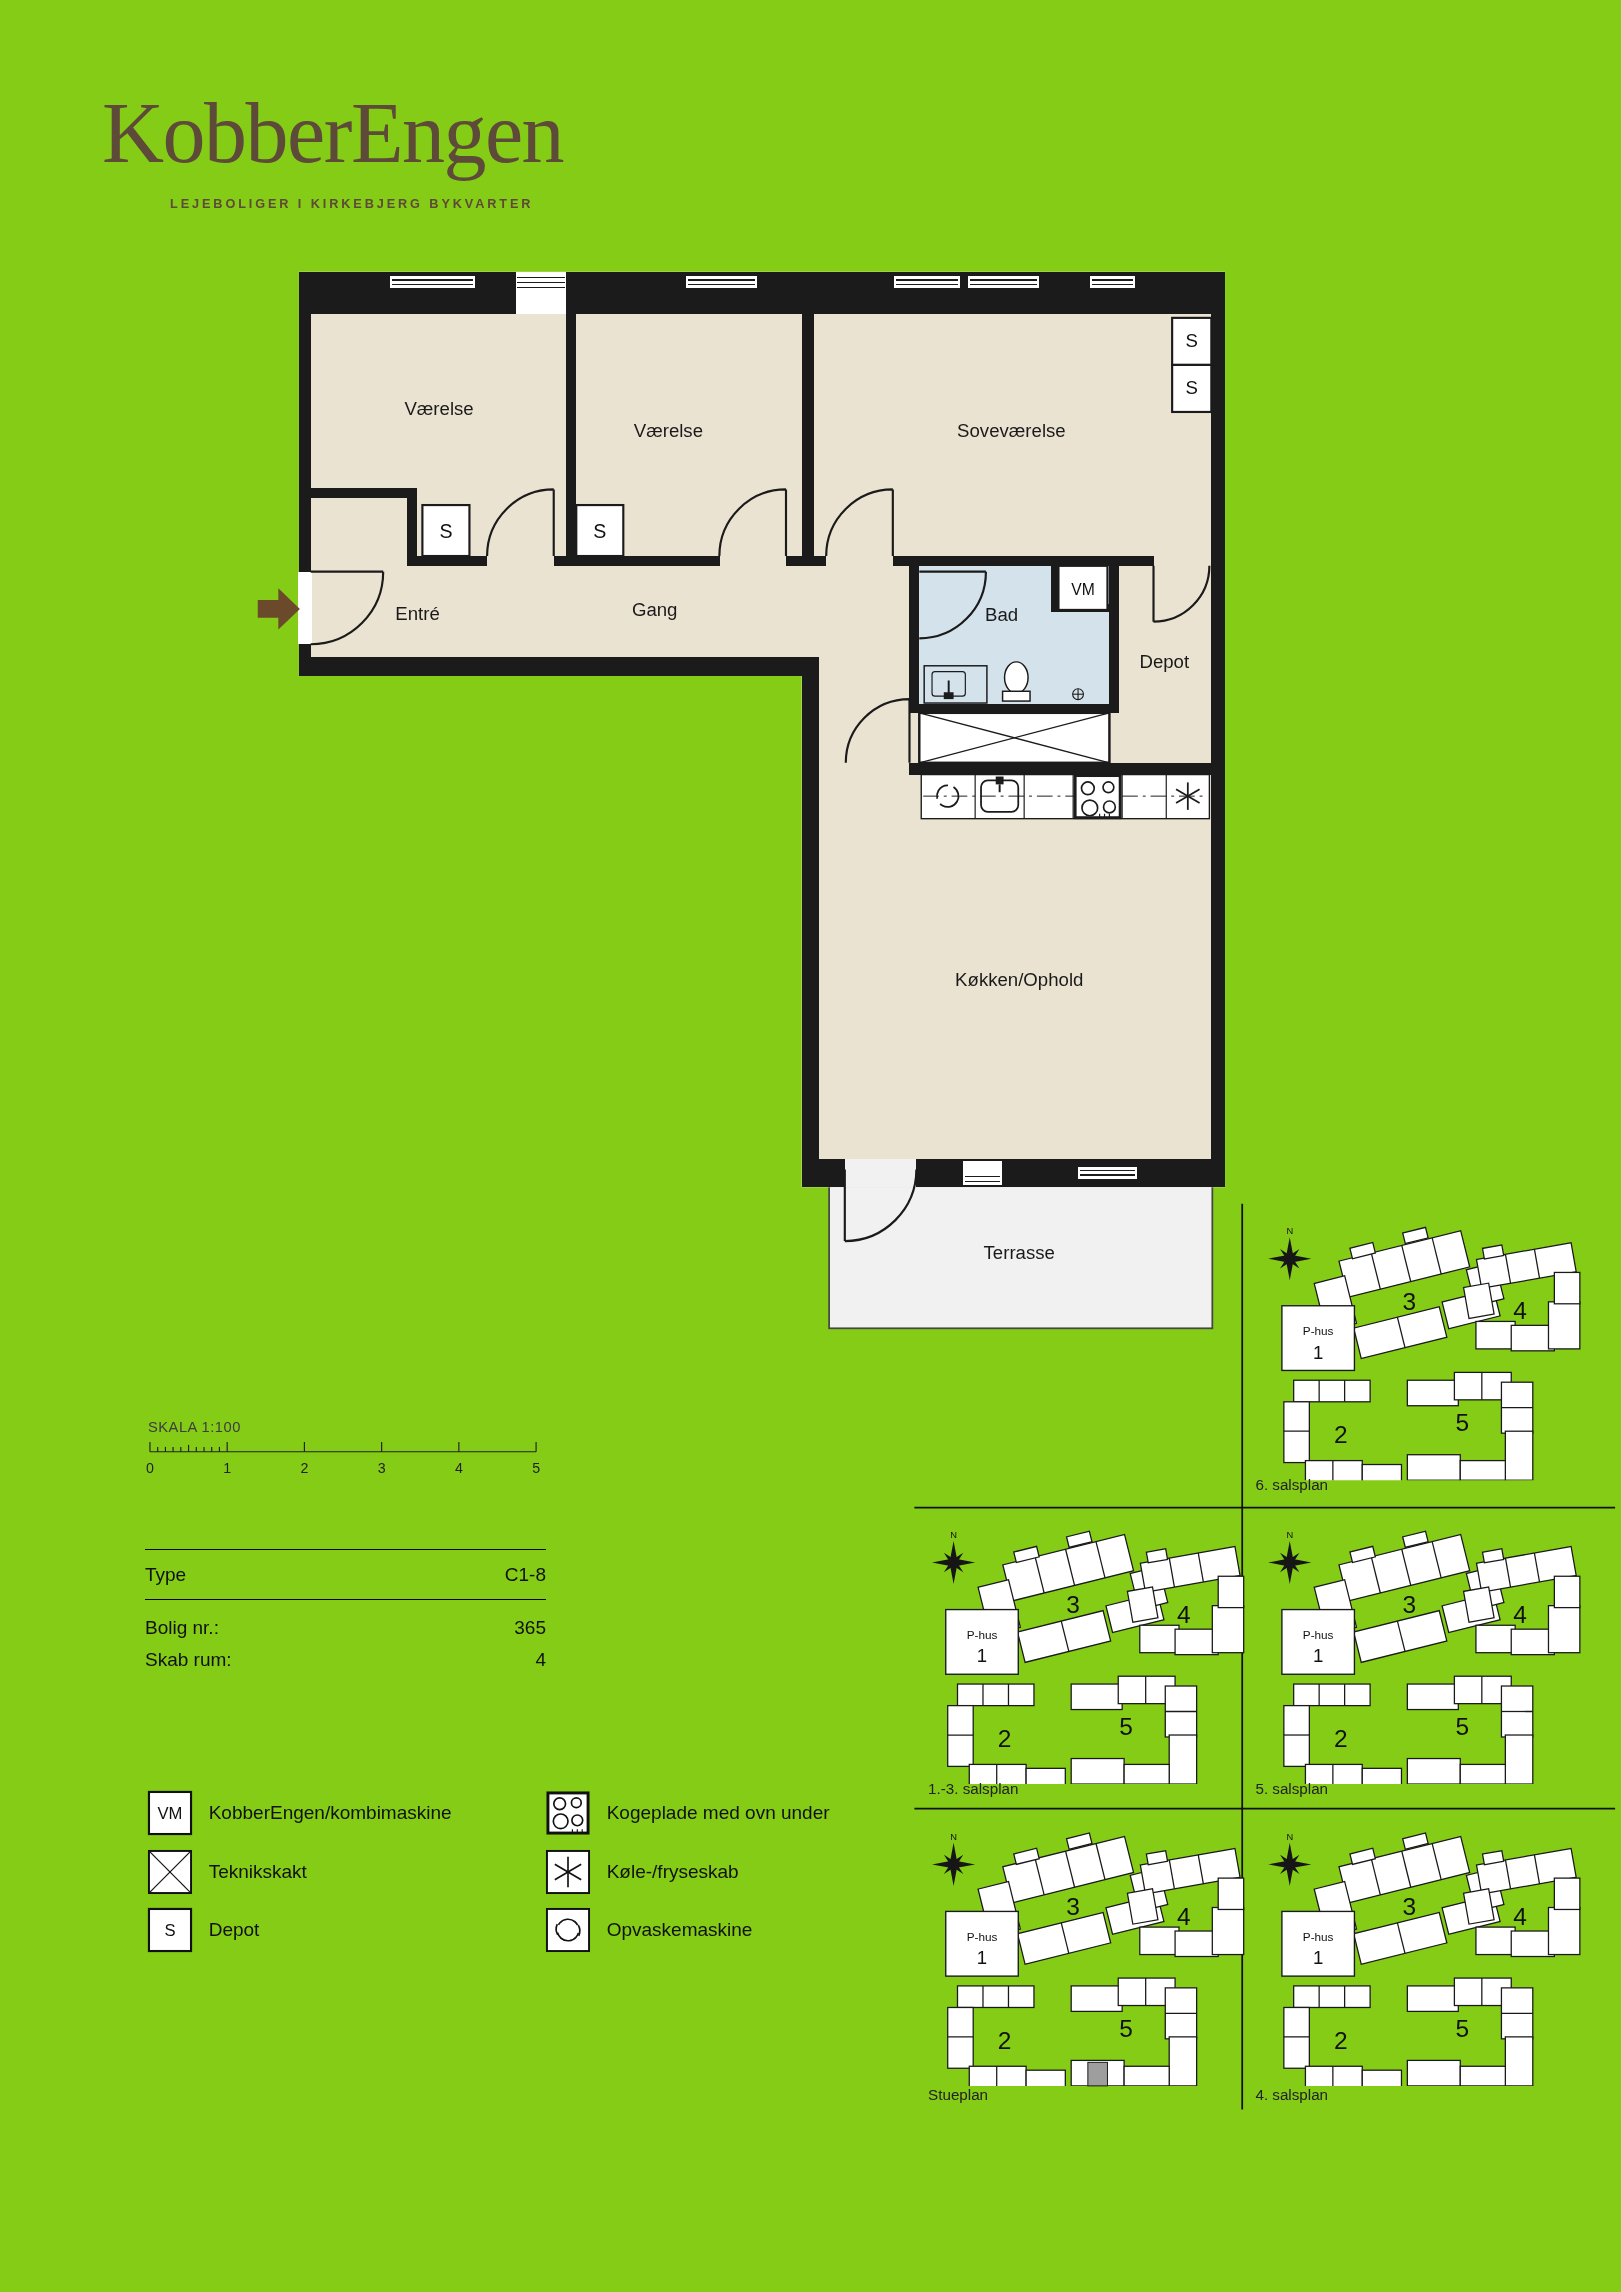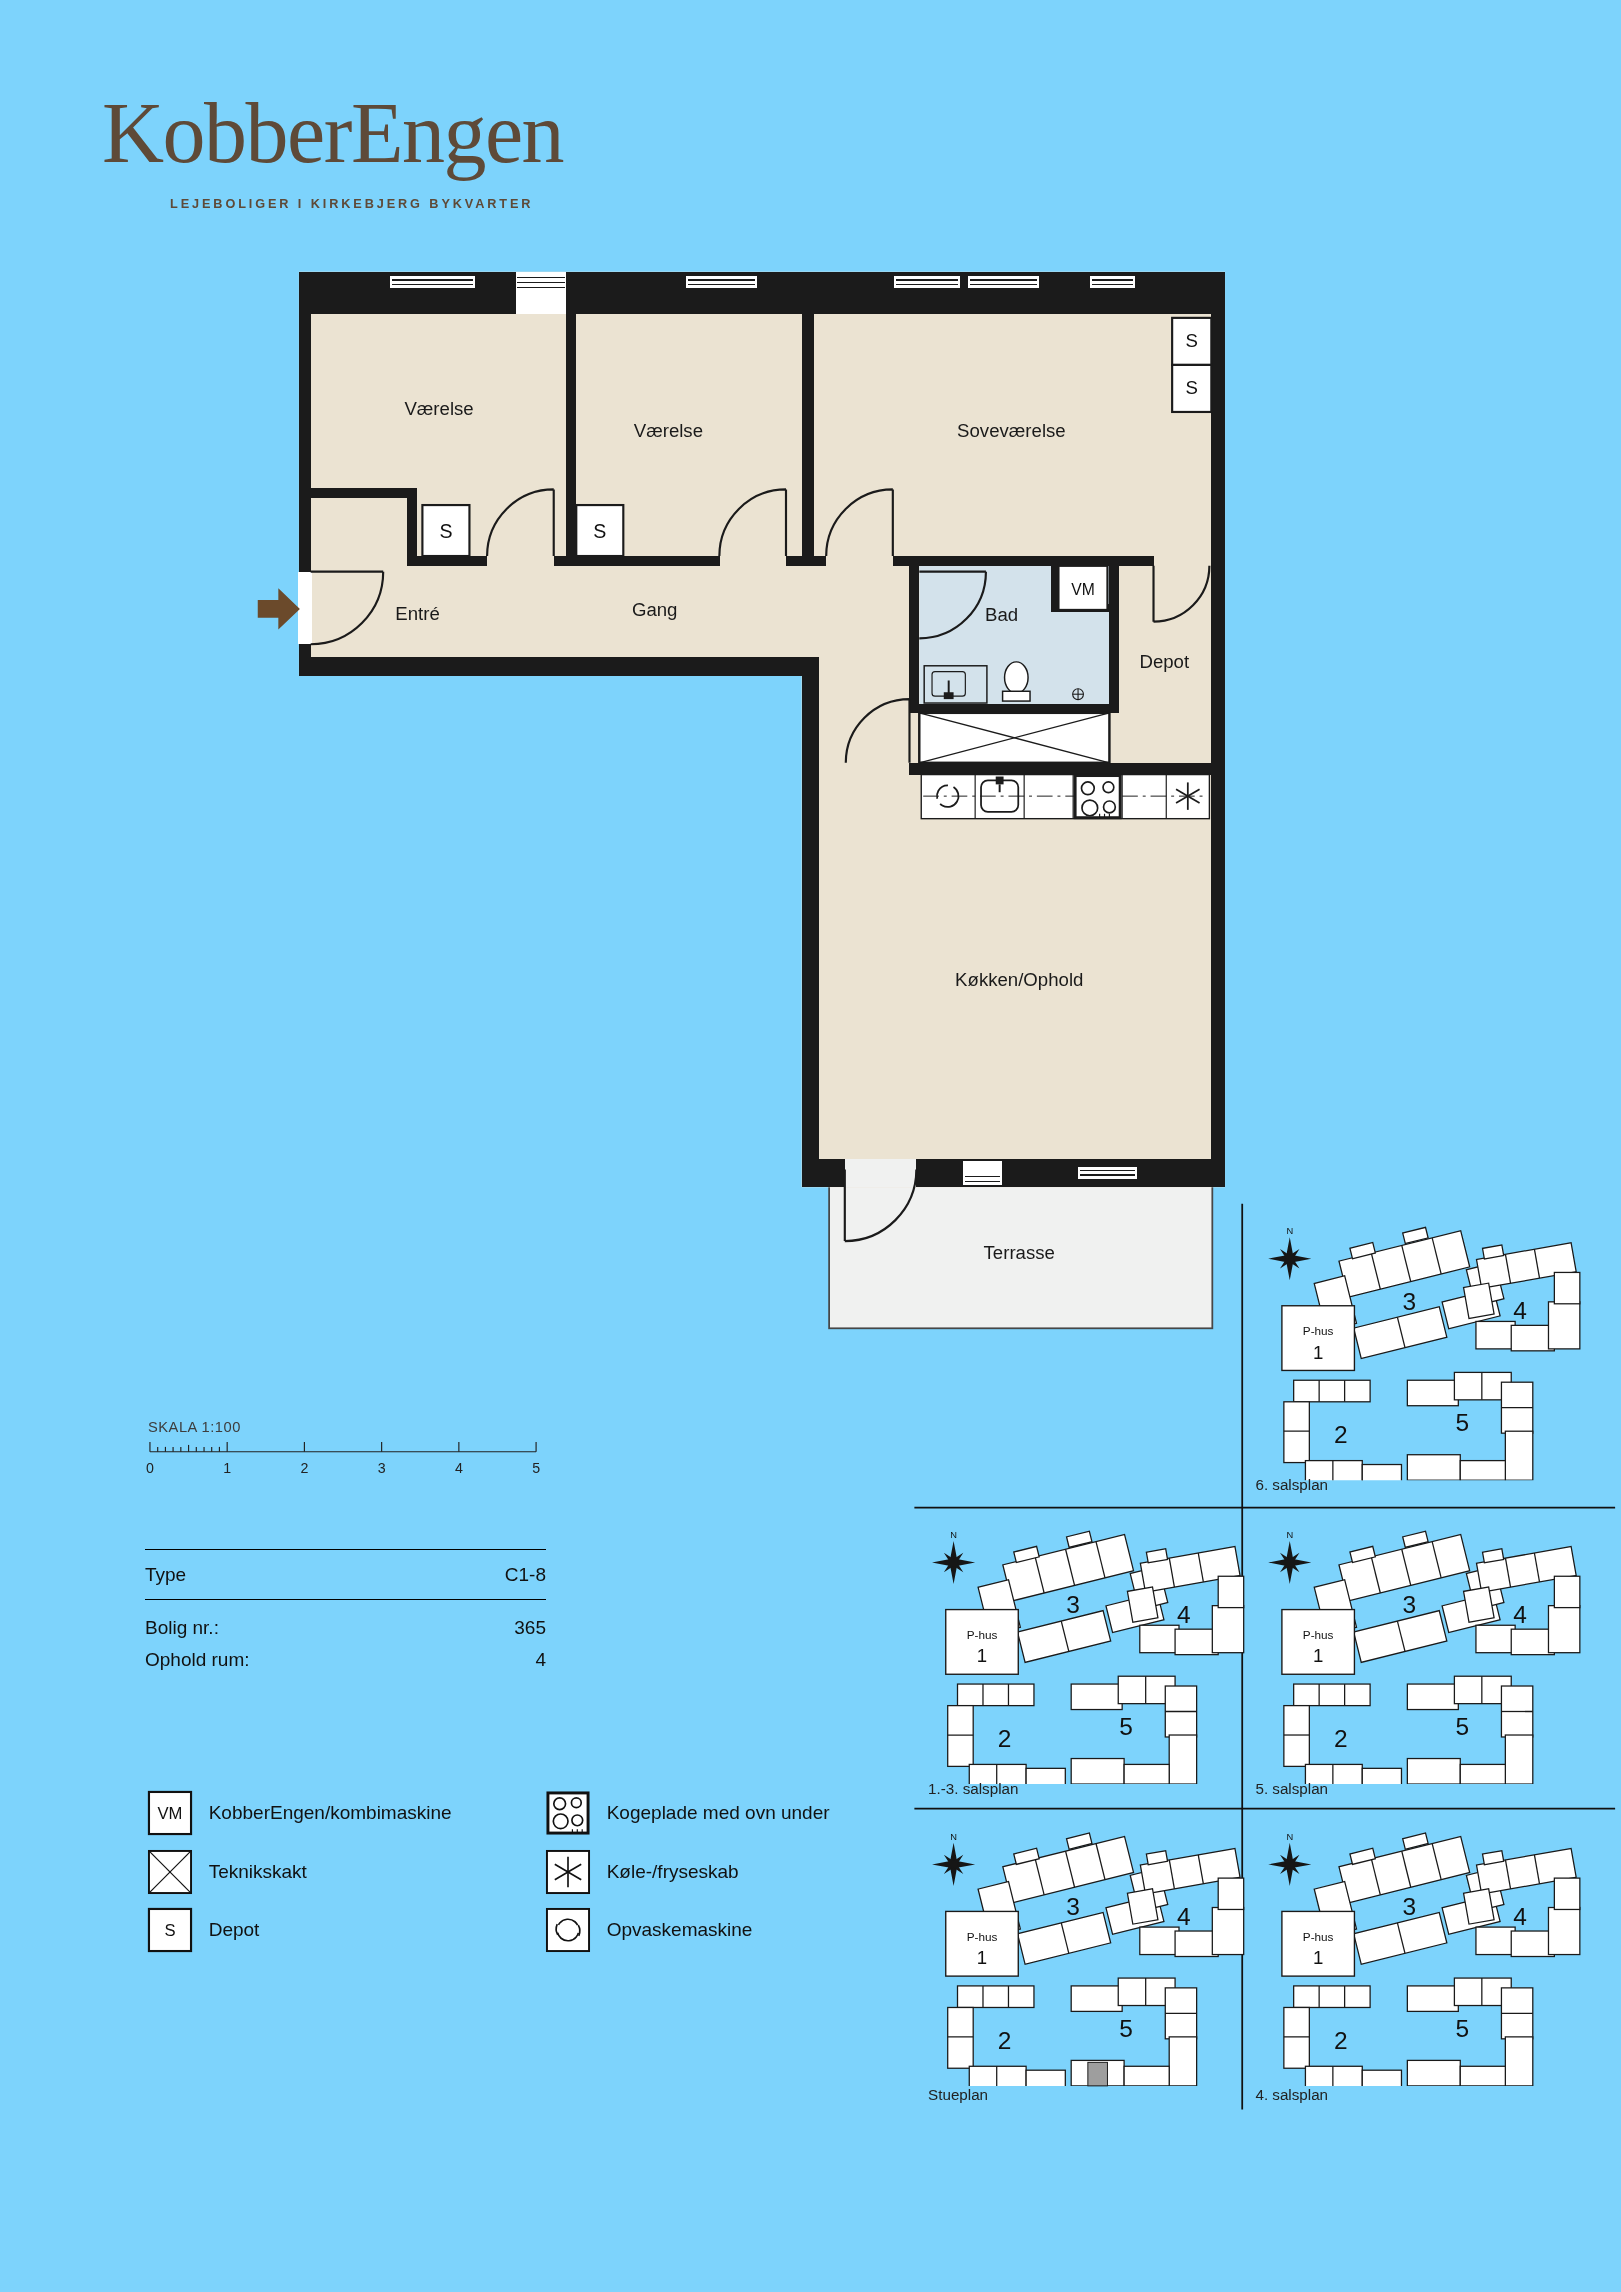--- a/index.html
+++ b/index.html
@@ -1,16 +1,16 @@
 <!DOCTYPE html>
 <html><head>
 <meta charset="utf-8">
 <style>
   html,body{margin:0;padding:0;background:#fff;}
-  .page{position:relative;width:1621px;height:2293px;background:#7dd3fc;overflow:hidden;
+  .page{position:relative;width:1621px;height:2293px;background:#84cc16;overflow:hidden;
         font-family:"Liberation Sans",sans-serif;color:#111;}
   .logo{position:absolute;left:102px;top:90px;font-family:"Liberation Serif",serif;
         font-size:86px;line-height:1;color:#5e4a38;letter-spacing:-1.5px;white-space:nowrap;}
   .tagline{position:absolute;left:170px;top:197px;font-size:12.7px;font-weight:bold;
         letter-spacing:2.9px;color:#5e4a38;white-space:nowrap;}
   .plan-svg{position:absolute;left:0;top:0;}
   .skala-label{position:absolute;left:148px;top:1419px;font-size:14.7px;color:#3d3d3d;letter-spacing:0.5px;}
   .info-table{position:absolute;left:145px;top:1549px;width:401px;font-size:19px;color:#111;}
   .info-row{display:flex;justify-content:space-between;align-items:center;}
   .info-row.first{border-top:1.5px solid #000;border-bottom:1.5px solid #000;height:49px;}
@@ -312,21 +312,21 @@
   <div class="info-table">
     <div class="info-row first">
       <span>Type</span>
       <span>C1-8</span>
     </div>
     <div class="info-row second">
       <span>Bolig nr.:</span>
       <span>365</span>
     </div>
     <div class="info-row third">
-      <span>Ophold rum:</span>
+      <span>Skab rum:</span>
       <span>4</span>
     </div>
   </div>
 
   <div class="legend-col c1">
     <div class="legend-item">
       <svg width="46" height="46" viewBox="0 0 47 47">
         <rect x="2" y="2" width="43" height="43" fill="#fff" stroke="#111" stroke-width="2.2"></rect>
         <text x="23.5" y="30" font-size="17" text-anchor="middle" fill="#111" font-family="Liberation Sans, sans-serif">VM</text>
       </svg>

